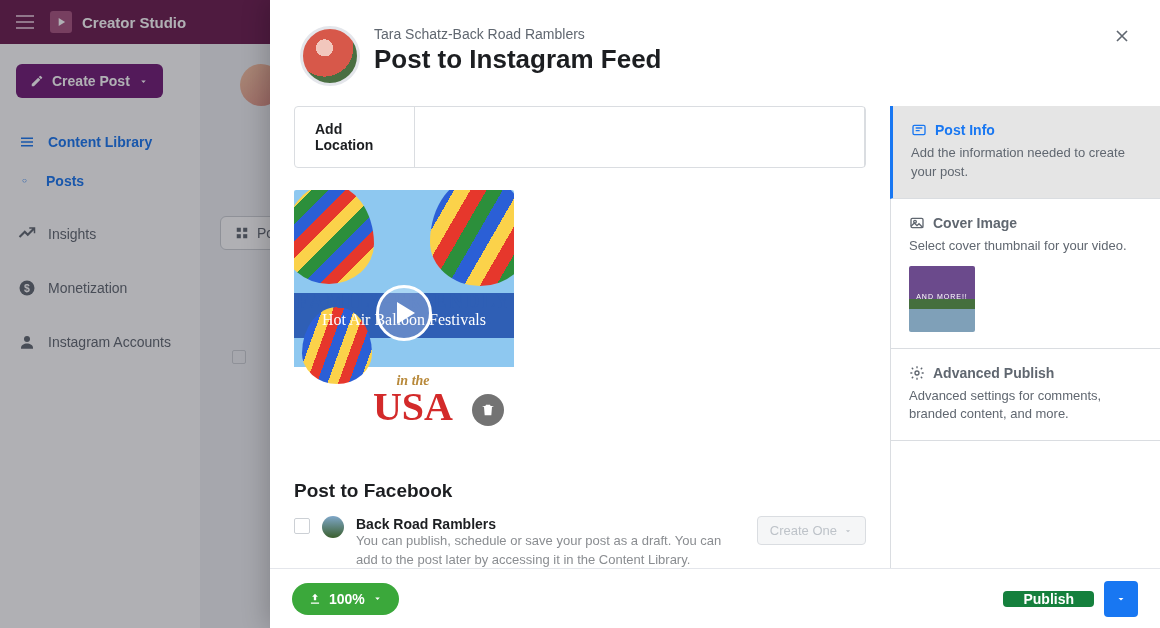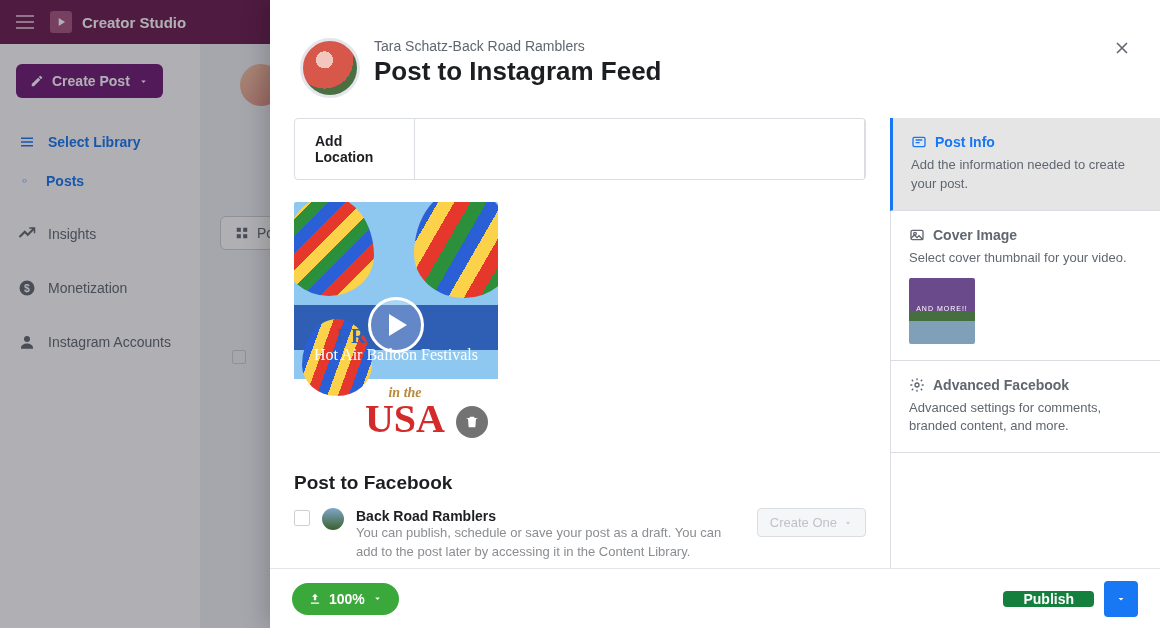--- a/index.html
+++ b/index.html
@@ -24,37 +24,37 @@
 .bg-content-stub { position:absolute; top:44px; left:200px; right:0; height:calc(100% - 44px); padding:20px; }
 .bg-avatar { width:42px; height:42px; border-radius:50%; background: linear-gradient(135deg,#f7c6a3,#d98880); margin-bottom:110px; margin-left:20px;}
 .bg-pill { border:1px solid #ccd0d5; border-radius:6px; padding:8px 14px; display:inline-flex; align-items:center; gap:8px; font-size:14px; color:#606770; background:#fff; }
 .bg-checkbox { width:14px; height:14px; border:1px solid #ccd0d5; border-radius:2px; margin-top:100px; margin-left:12px;}
 
 
 .scrim { position:absolute; inset:0; background: rgba(30,30,40,0.35); }
 
 
 .modal { position:absolute; top:0; right:0; width: 890px; height: 100%; background:#fff; box-shadow: -4px 0 24px rgba(0,0,0,.2); display:flex; flex-direction:column; }
-.modal-header { padding: 26px 30px 20px; display:flex; align-items:flex-start; position:relative;margin-top:12px; }
+.modal-header { padding: 26px 30px 20px; display:flex; align-items:flex-start; position:relative; }
 .modal-avatar { width:60px; height:60px; border-radius:50%; background: radial-gradient(circle at 40% 35%, #f2c7bd 0 18%, #d7584a 18% 60%, #4a6f42 60%); border:3px solid #e4e6eb; margin-right:14px; flex-shrink:0;}
 .modal-header .sub { font-size:14px; color:#606770; margin-bottom:2px;}
 .modal-header h1 { font-size:26px; font-weight:700; color:#1c1e21; }
 .close-btn { position:absolute; top:22px; right:24px; width:28px; height:28px; cursor:pointer; color:#606770; display:flex; align-items:center; justify-content:center; }
 .close-btn svg { width:20px; height:20px; }
 
 .modal-body { flex:1; display:flex; overflow:hidden; }
 .body-left { flex:1; padding: 0 24px; overflow-y:auto; }
 .body-right { width: 270px; border-left:1px solid #dadde1; background:#fff; }
 
 .location-bar { border:1px solid #dadde1; border-radius:4px; display:flex; margin-bottom:22px; }
 .location-bar .cell { padding:14px 20px; border-right:1px solid #dadde1; flex:0 0 auto; font-size:14px; font-weight:600; color:#1c1e21; cursor:pointer;}
 .location-bar .cell:first-child { width: 120px; }
 .location-bar .fill { flex:1; }
 
-.video-preview { width:204px; height:246px; position:relative; border-radius:2px; overflow:hidden; margin-bottom:24px; }
+.video-preview { width:220px; height:246px; position:relative; border-radius:2px; overflow:hidden; margin-bottom:44px; }
 .vp-bg { position:absolute; inset:0; background: linear-gradient(#8ec8f0 0 42%, #2f5fb5 42% 60%, #8ec8f0 60% 72%, #ffffff 72%); }
 .vp-balloon { position:absolute; border-radius:50% 50% 50% 50% / 60% 60% 40% 40%; }
 .b1 { width:90px; height:100px; top:-6px; left:-10px; background: repeating-linear-gradient(135deg,#e6372c 0 12px,#fbd24a 12px 24px,#2c8f3b 24px 36px,#2b5fd6 36px 48px);}
 .b2 { width:100px; height:110px; top:-14px; right:-16px; background: repeating-linear-gradient(120deg,#2c8f3b 0 14px,#2b5fd6 14px 28px,#fbd24a 28px 42px,#e6372c 42px 56px);}
 .b3 { width:70px; height:77px; bottom:52px; left:8px; background: repeating-linear-gradient(110deg,#e6372c 0 10px,#2b5fd6 10px 20px,#fbd24a 20px 30px);}
 .vp-title { position:absolute; top:100px; left:0; right:0; text-align:center; color:#fff; font-family: Georgia, serif; }
 .vp-title .l1 { font-size:20px; letter-spacing:2px; color:#2f5fb5; font-weight:700; margin-bottom:-2px;}
 .vp-title .l2 { font-size:16px; }
 .vp-usa { position:absolute; bottom:6px; left:18px; right:0; text-align:center; font-size:40px; font-weight:900; color:#d32a2a; font-family: Georgia, serif; }
 .vp-usa .inthe { display:block; font-size:14px; font-style:italic; color:#b8893a; margin-bottom:-6px;}
@@ -118,21 +118,21 @@
     <svg viewBox="0 0 24 24" fill="#fff" style="width:11px;height:11px">
         <path d="M7 10l5 5 5-5z"></path>
       </svg>
   </button>
   <div class="bg-side-item active">
     <span class="ic">
         <svg viewBox="0 0 24 24" fill="#1877f2">
           <path d="M4 6h16v2H4zm0 5h16v2H4zm0 5h16v2H4z"></path>
         </svg>
       </span>
-    <span>Select Library</span>
+    <span>Content Library</span>
   </div>
   <div class="bg-side-sub">
     <span>Posts</span>
   </div>
   <div style="height:14px"></div>
   <div class="bg-side-item">
     <span class="ic">
         <svg viewBox="0 0 24 24" fill="#606770">
           <path d="M3 17l6-6 4 4 8-8v4h2V3h-8v2h4l-6 6-4-4-8 8z"></path>
         </svg>
@@ -260,21 +260,21 @@
         </div>
         <div class="rp-desc">Select cover thumbnail for your video.</div>
         <div class="cover-thumb" data-txt="AND MORE!!"></div>
       </div>
       <div class="rp-section">
         <div class="rp-head">
           <svg viewBox="0 0 24 24" fill="none" stroke="#606770" stroke-width="2">
               <circle cx="12" cy="12" r="3"></circle>
               <path d="M12 2v3m0 14v3M4.2 4.2l2.1 2.1m11.4 11.4l2.1 2.1M2 12h3m14 0h3M4.2 19.8l2.1-2.1m11.4-11.4l2.1-2.1"></path>
             </svg>
-          <span>Advanced Facebook</span>
+          <span>Advanced Publish</span>
         </div>
         <div class="rp-desc">Advanced settings for comments, branded content, and more.</div>
       </div>
     </div>
   </div>
 
   <div class="modal-footer">
     <button class="upload-pill">
       <svg viewBox="0 0 24 24" fill="#fff">
           <path d="M12 3l5 5h-3v6h-4V8H7l5-5zM5 18h14v2H5z"></path>

